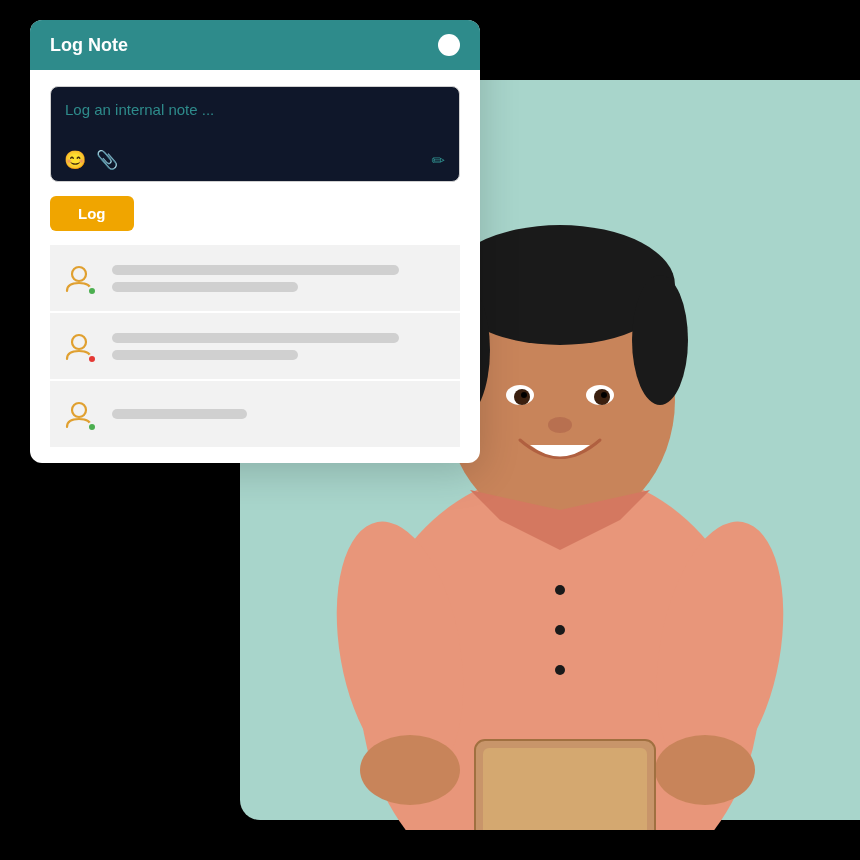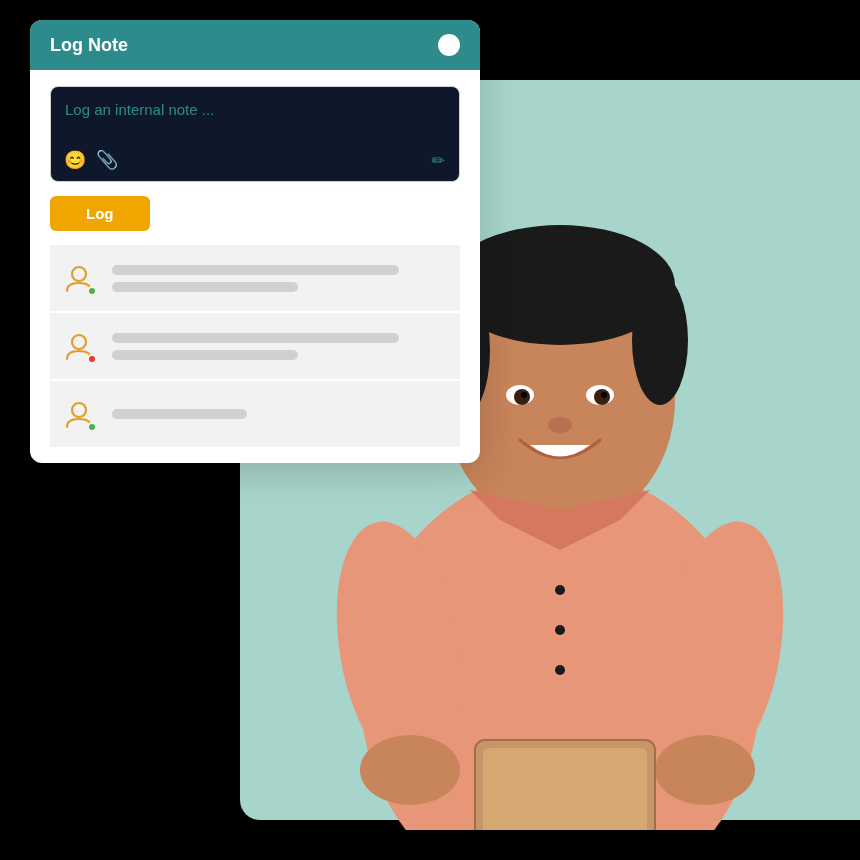--- a/index.html
+++ b/index.html
@@ -126,21 +126,21 @@
       font-size: 16px;
       cursor: pointer;
     }
 
     
     .log-btn {
       background: #f0a500;
       color: #fff;
       border: none;
       border-radius: 6px;
-      padding: 9px 36px;
+      padding: 9px 28px;
       font-size: 15px;
       font-weight: 600;
       cursor: pointer;
       margin-bottom: 14px;
     }
 
     
     .message-list {
       display: flex;
       flex-direction: column;

